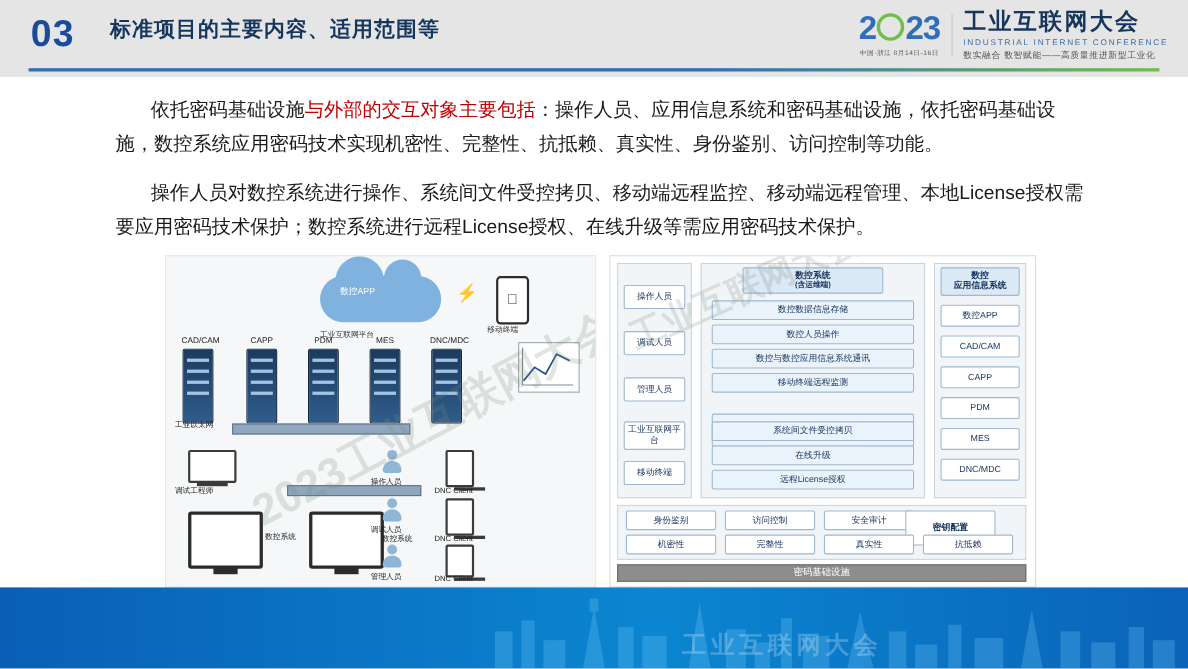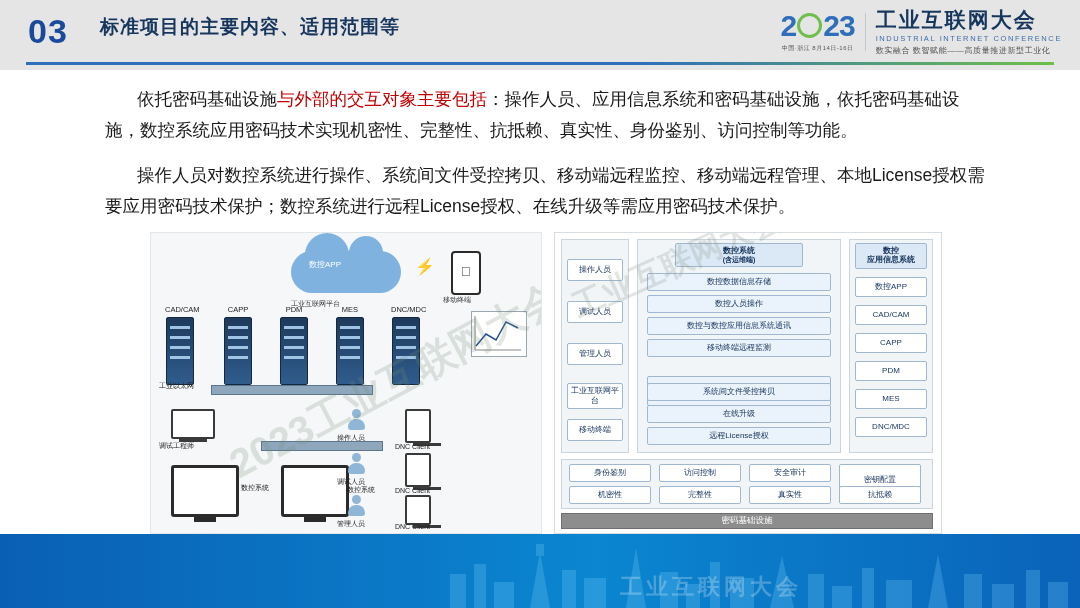--- a/index.html
+++ b/index.html
@@ -555,21 +555,21 @@
       <div class="rf rf-box" style="left:300px; top:72px; width:72px; height:20px;">CAD/CAM</div>
       <div class="rf rf-box" style="left:300px; top:100px; width:72px; height:20px;">CAPP</div>
       <div class="rf rf-box" style="left:300px; top:128px; width:72px; height:20px;">PDM</div>
       <div class="rf rf-box" style="left:300px; top:156px; width:72px; height:20px;">MES</div>
       <div class="rf rf-box" style="left:300px; top:184px; width:72px; height:20px;">DNC/MDC</div>
 
       <div class="rf rf-panel" style="left:6px; top:226px; width:372px; height:50px;"></div>
       <div class="rf rf-box" style="left:14px; top:231px; width:82px; height:18px;">身份鉴别</div>
       <div class="rf rf-box" style="left:104px; top:231px; width:82px; height:18px;">访问控制</div>
       <div class="rf rf-box" style="left:194px; top:231px; width:82px; height:18px;">安全审计</div>
-      <div class="rf rf-box" style="left:284px; top:231px; width:82px; height:32px;">密钥配置</div>
+      <div class="rf rf-box" style="left:268px; top:231px; width:82px; height:32px;font-weight:bold;">密钥配置</div>
 
       <div class="rf rf-box" style="left:14px; top:253px; width:82px; height:18px;">机密性</div>
       <div class="rf rf-box" style="left:104px; top:253px; width:82px; height:18px;">完整性</div>
       <div class="rf rf-box" style="left:194px; top:253px; width:82px; height:18px;">真实性</div>
       <div class="rf rf-box" style="left:284px; top:253px; width:82px; height:18px;">抗抵赖</div>
 
       <div class="rf rf-gray" style="left:6px; top:280px; width:372px; height:16px;">密码基础设施</div>
 
       <div class="wm-right">工业互联网大会</div>
     </div>

